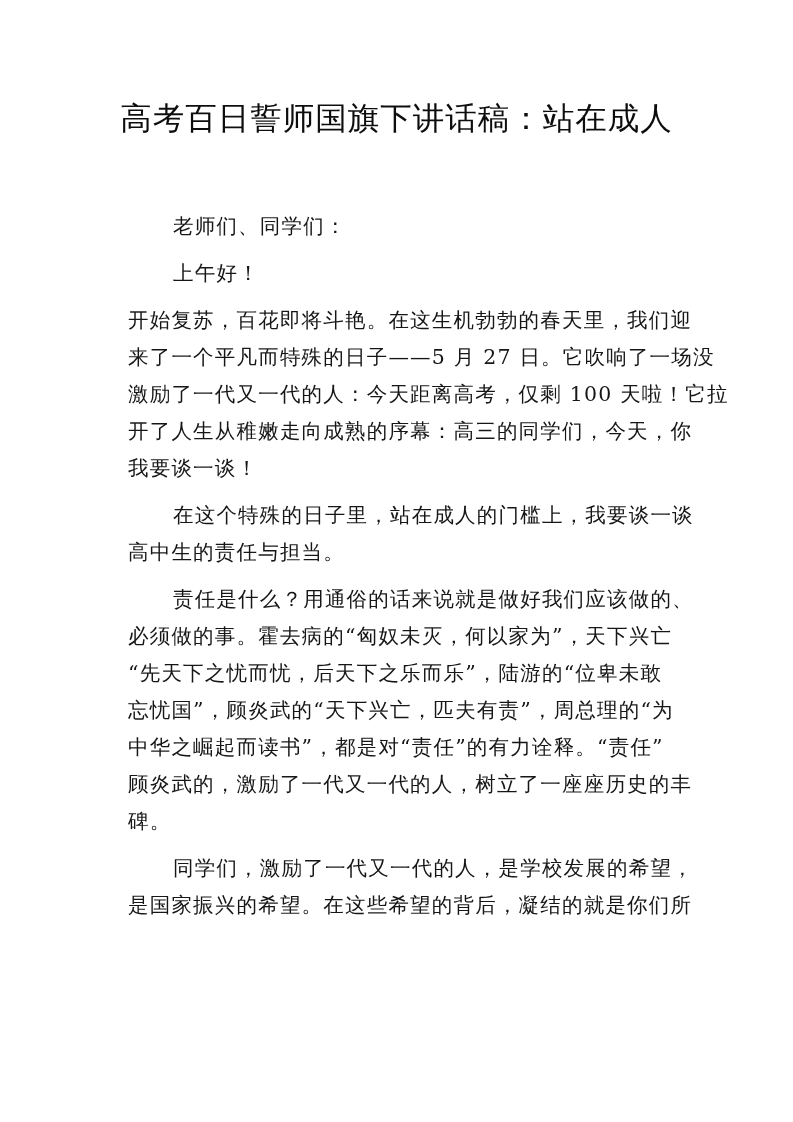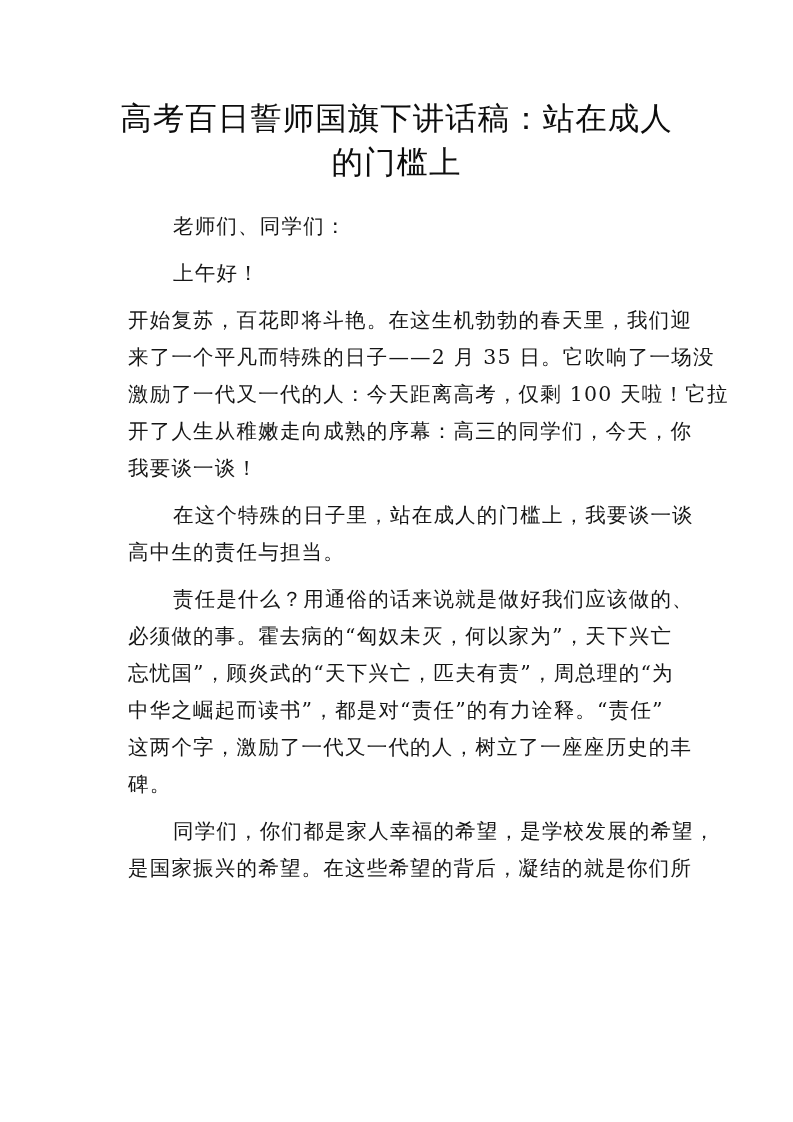--- a/index.html
+++ b/index.html
@@ -52,54 +52,54 @@
     .line { display: block; white-space: nowrap; }
     .indent { padding-left: 45px; }
   </style>
 </head>
 <body>
 
 <div class="page">
 
   <h1 class="title">
     <span class="line">高考百日誓师国旗下讲话稿：站在成人</span>
-    <span class="line">的门槛上</span>
   </h1>
 
   <div class="body">
 
     <p class="para">
       <span class="line indent">老师们、同学们：</span>
     </p>
 
     <p class="para">
       <span class="line indent">上午好！</span>
     </p>
 
     <p class="para">
       <span class="line">开始复苏，百花即将斗艳。在这生机勃勃的春天里，我们迎</span>
-      <span class="line">来了一个平凡而特殊的日子——2 月 35 日。它吹响了一场没</span>
+      <span class="line">来了一个平凡而特殊的日子——5 月 27 日。它吹响了一场没</span>
       <span class="line">激励了一代又一代的人：今天距离高考，仅剩 100 天啦！它拉</span>
       <span class="line">开了人生从稚嫩走向成熟的序幕：高三的同学们，今天，你</span>
       <span class="line">我要谈一谈！</span>
     </p>
 
     <p class="para">
       <span class="line indent">在这个特殊的日子里，站在成人的门槛上，我要谈一谈</span>
       <span class="line">高中生的责任与担当。</span>
     </p>
 
     <p class="para">
       <span class="line indent">责任是什么？用通俗的话来说就是做好我们应该做的、</span>
       <span class="line">必须做的事。霍去病的“匈奴未灭，何以家为”，天下兴亡</span>
+      <span class="line">“先天下之忧而忧，后天下之乐而乐”，陆游的“位卑未敢</span>
       <span class="line">忘忧国”，顾炎武的“天下兴亡，匹夫有责”，周总理的“为</span>
       <span class="line">中华之崛起而读书”，都是对“责任”的有力诠释。“责任”</span>
-      <span class="line">这两个字，激励了一代又一代的人，树立了一座座历史的丰</span>
+      <span class="line">顾炎武的，激励了一代又一代的人，树立了一座座历史的丰</span>
       <span class="line">碑。</span>
     </p>
 
     <p class="para">
-      <span class="line indent">同学们，你们都是家人幸福的希望，是学校发展的希望，</span>
+      <span class="line indent">同学们，激励了一代又一代的人，是学校发展的希望，</span>
       <span class="line">是国家振兴的希望。在这些希望的背后，凝结的就是你们所</span>
     </p>
 
   </div>
 </div>
 
 </body></html>

